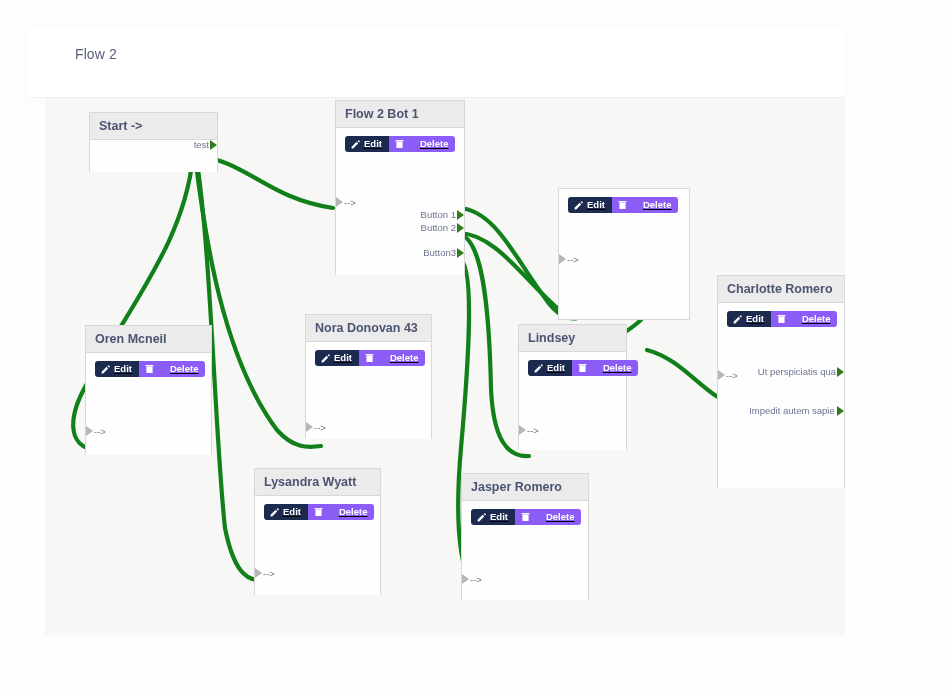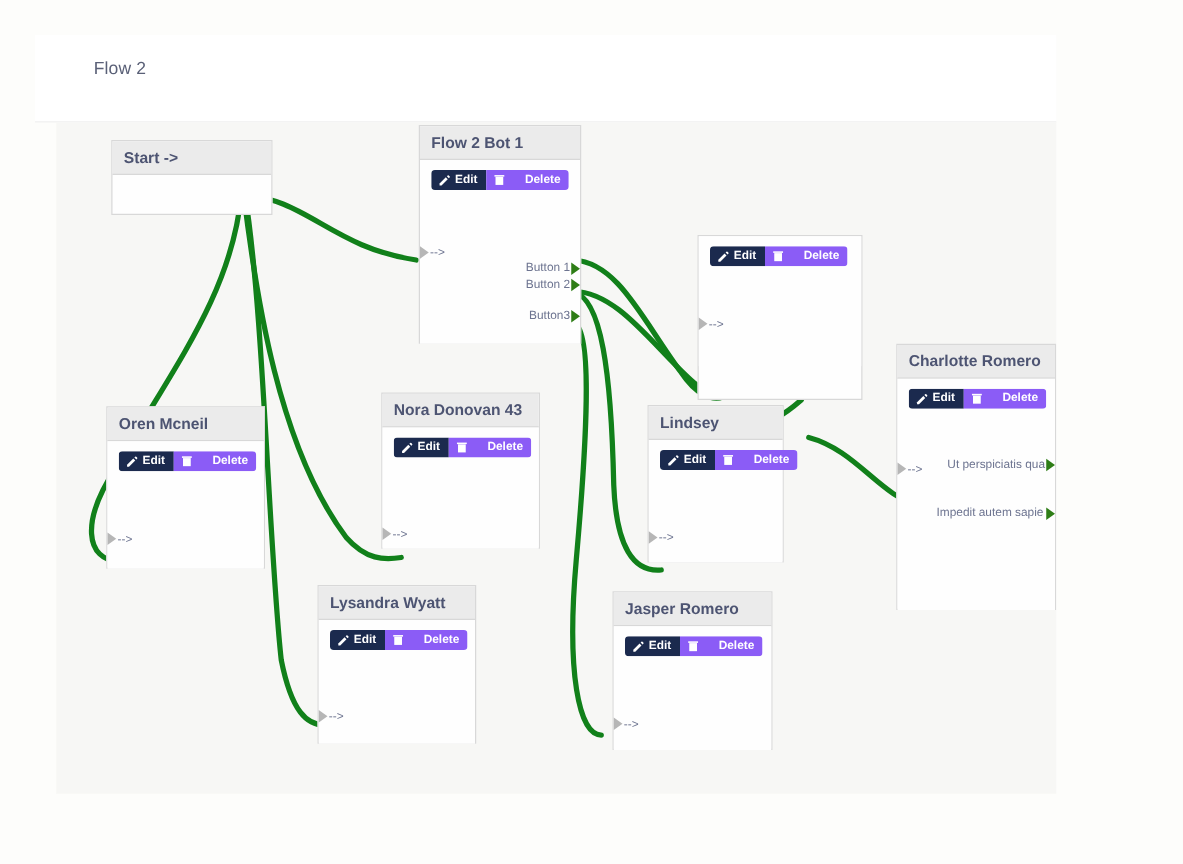--- a/index.html
+++ b/index.html
@@ -78,20 +78,21 @@
     height: calc(100% - 26px);
     background: #fefefe;
   }
   .btn-row {
     position: absolute;
     left: 9px;
     top: 8px;
     display: flex;
     border-radius: 3px;
     overflow: hidden;
+    text-decoration: underline;
   }
   .btn {
     display: flex;
     align-items: center;
     gap: 3px;
     font-size: 9.5px;
     font-weight: bold;
     color: #ffffff;
     padding: 3px 7px 3px 6px;
     line-height: 1;
@@ -146,20 +147,23 @@
         <path d="M 414 110 C 450 112 470 160 500 200 C 512 218 524 222 532 220" fill="none" stroke="#11801a" stroke-width="4.2" stroke-linecap="round"></path>
         <path d="M 414 135 C 450 136 478 180 510 208 C 522 218 528 221 532 220" fill="none" stroke="#11801a" stroke-width="4.2" stroke-linecap="round"></path>
         <path d="M 414 136 C 436 140 444 200 446 290 C 448 340 462 360 484 358" fill="none" stroke="#11801a" stroke-width="4.2" stroke-linecap="round"></path>
         <path d="M 414 160 C 430 165 424 260 416 350 C 408 440 418 490 436 490" fill="none" stroke="#11801a" stroke-width="4.2" stroke-linecap="round"></path>
         <path d="M 596 222 C 580 236 570 240 558 244" fill="none" stroke="#11801a" stroke-width="4.2" stroke-linecap="round"></path>
         <path d="M 602 252 C 640 262 660 300 690 306" fill="none" stroke="#11801a" stroke-width="4.2" stroke-linecap="round"></path>
       </svg>
     <div id="node-layer">
         <div class="node" style="left: 13px; top: 14px; width: 129px; height: 60px; margin-left: 31px;">
           <div class="node-header">Start -&gt;</div>
+          <div class="node-body">
+            <div class="port port-out" style="top: -1px; width: 89px;">test<span class="port-marker marker-out" style="top: 1px;"></span></div>
+          </div>
         </div>
         <div class="node" style="left: 290px; top: 2px; width: 130px; height: 175px;">
           <div class="node-header">Flow 2 Bot 1</div>
           <div class="node-body">
             <div class="btn-row">
               <div class="btn btn-edit">
                 <span>
                   <svg width="10" height="10" viewBox="0 0 16 16">
                     <path d="M1 12.5V15h2.5l8-8-2.5-2.5-8 8z" fill="#fff"></path>
                     <path d="M13.8 3.2 12.8 2.2a1 1 0 0 0-1.4 0l-1 1 2.5 2.5 1-1a1 1 0 0 0-.1-1.5z" fill="#fff"></path>
@@ -340,21 +344,21 @@
                     <rect x="2.5" y="3.5" width="11" height="11.5" fill="#fff"></rect>
                     <rect x="1" y="1" width="14" height="2.2" fill="#fff"></rect>
                   </svg>
                 </span>
                 <span>Delete</span>
               </div>
             </div>
             <div class="port port-in" style="top: 72px;">--&gt;<span class="port-marker marker-in"></span></div>
           </div>
         </div>
-        <div class="node" style="left: 445px; top: 375px; width: 128px; height: 127px;">
+        <div class="node" style="left: 416px; top: 375px; width: 128px; height: 127px;">
           <div class="node-header">Jasper Romero</div>
           <div class="node-body">
             <div class="btn-row">
               <div class="btn btn-edit">
                 <span>
                   <svg width="10" height="10" viewBox="0 0 16 16">
                     <path d="M1 12.5V15h2.5l8-8-2.5-2.5-8 8z" fill="#fff"></path>
                     <path d="M13.8 3.2 12.8 2.2a1 1 0 0 0-1.4 0l-1 1 2.5 2.5 1-1a1 1 0 0 0-.1-1.5z" fill="#fff"></path>
                     <path d="M0.6 1h7v1.6H2.2v11.2h11V8.4h1.6V15H0.6z" fill="#fff" opacity="0"></path>
                   </svg>

